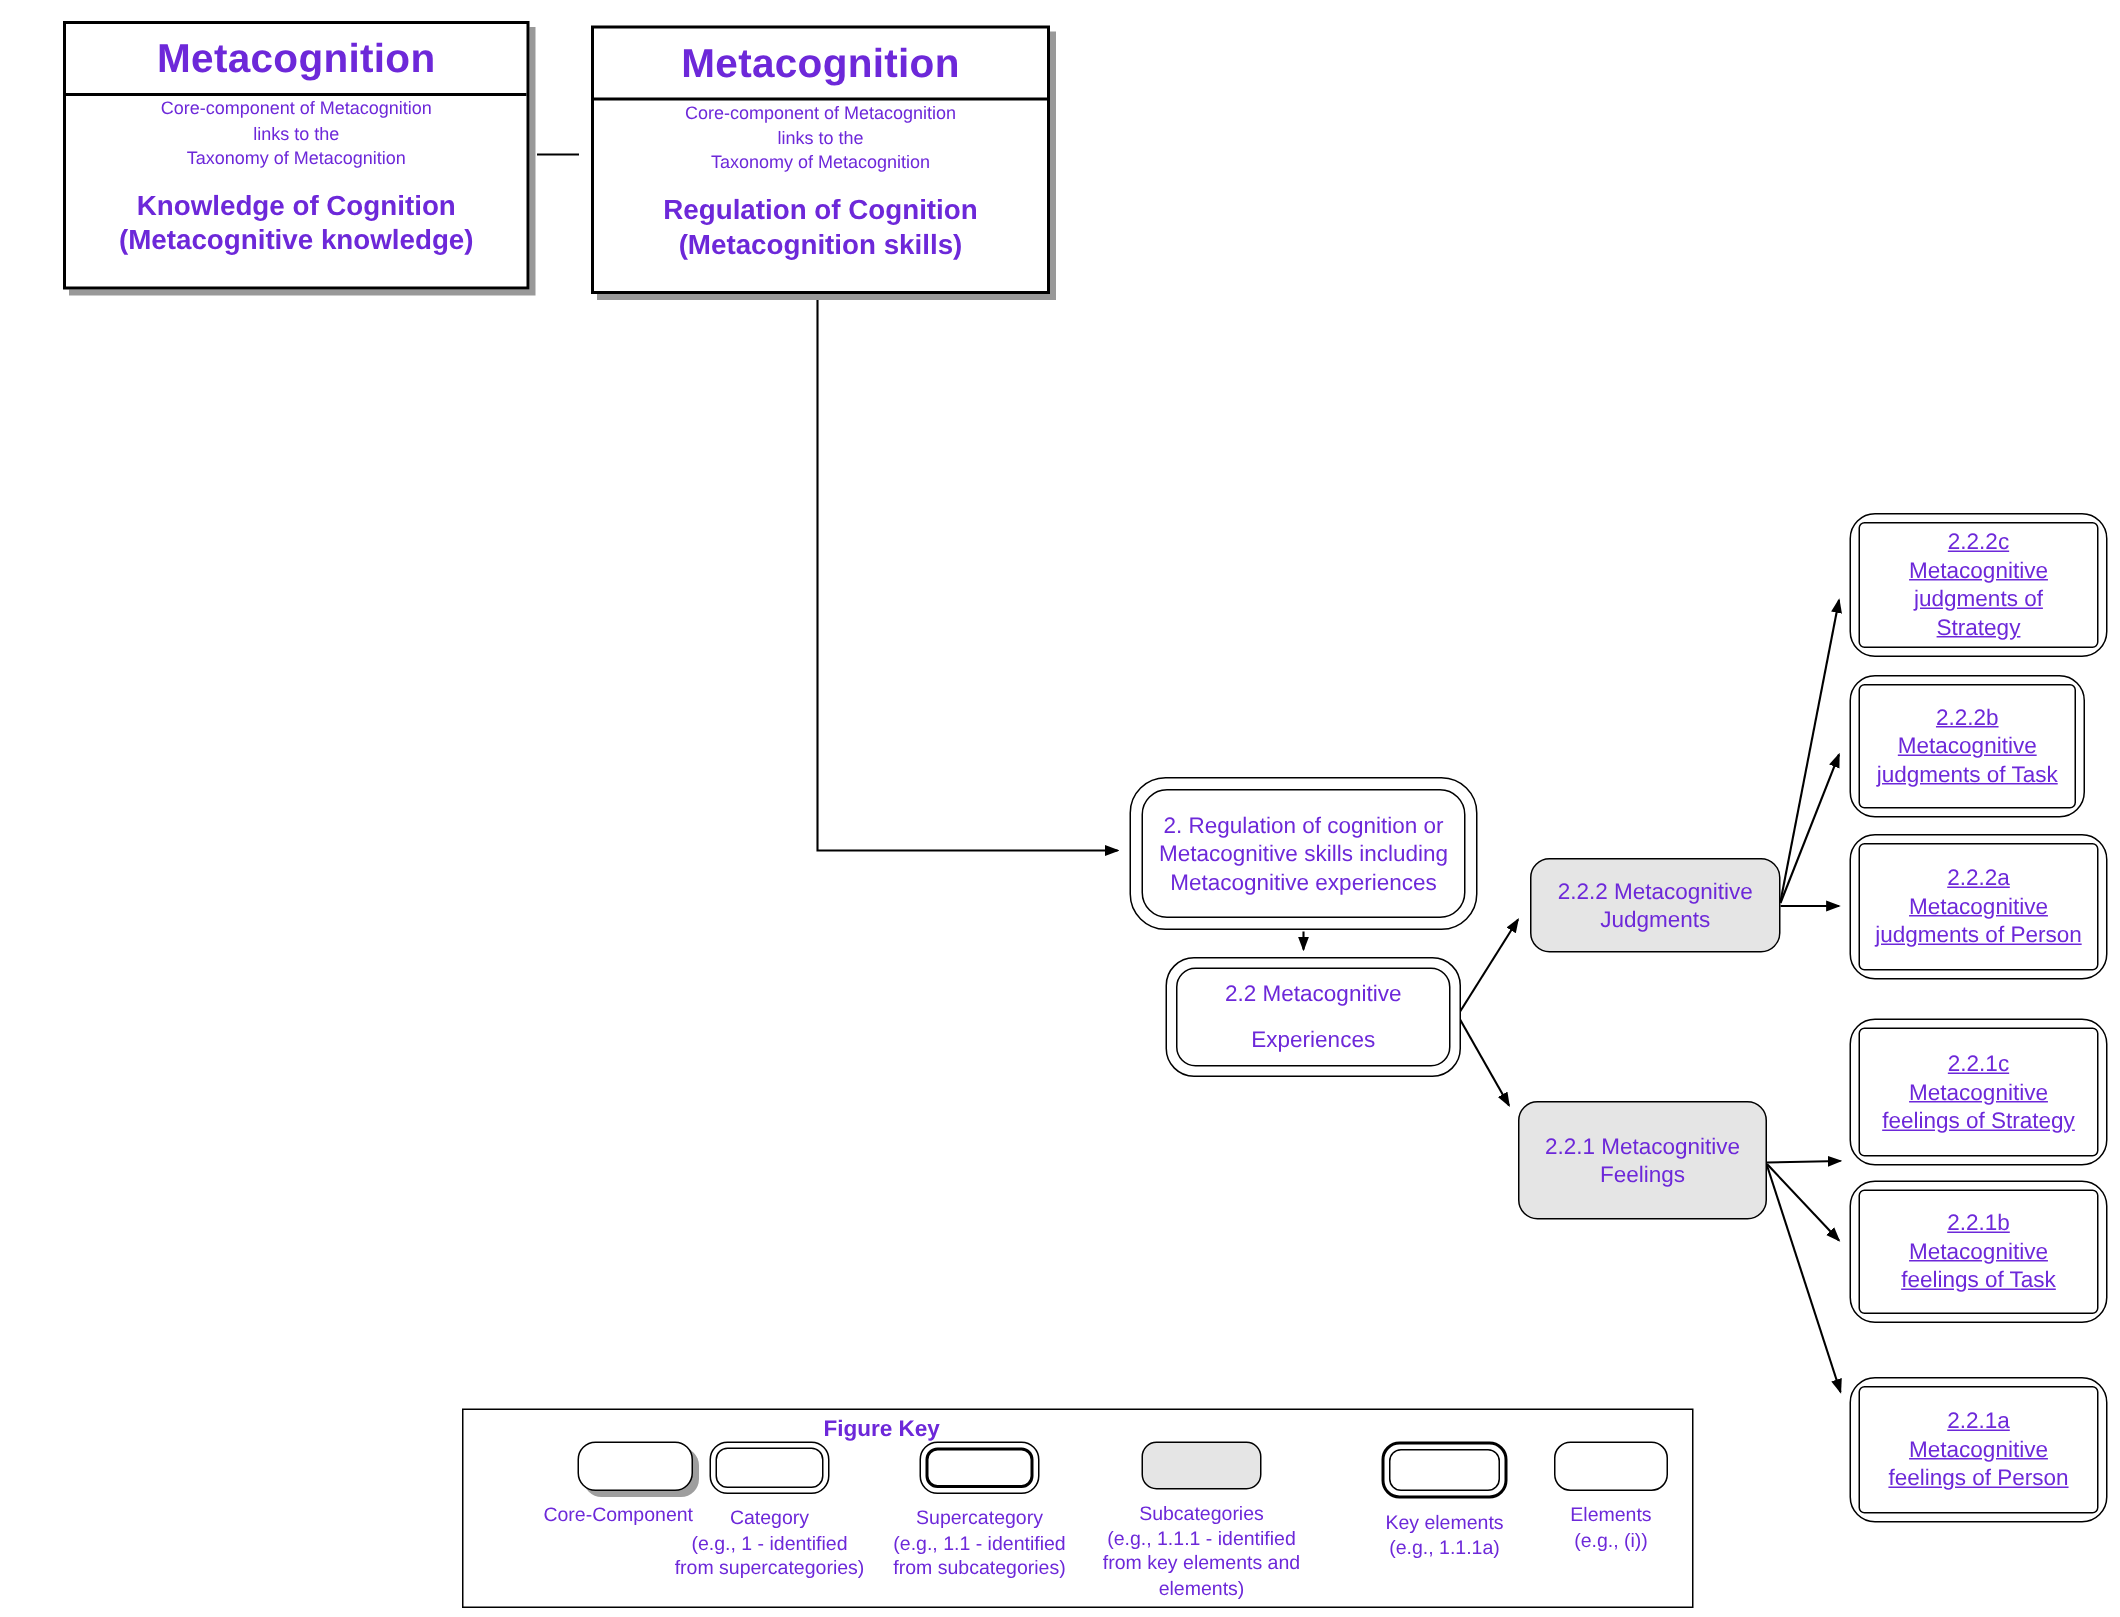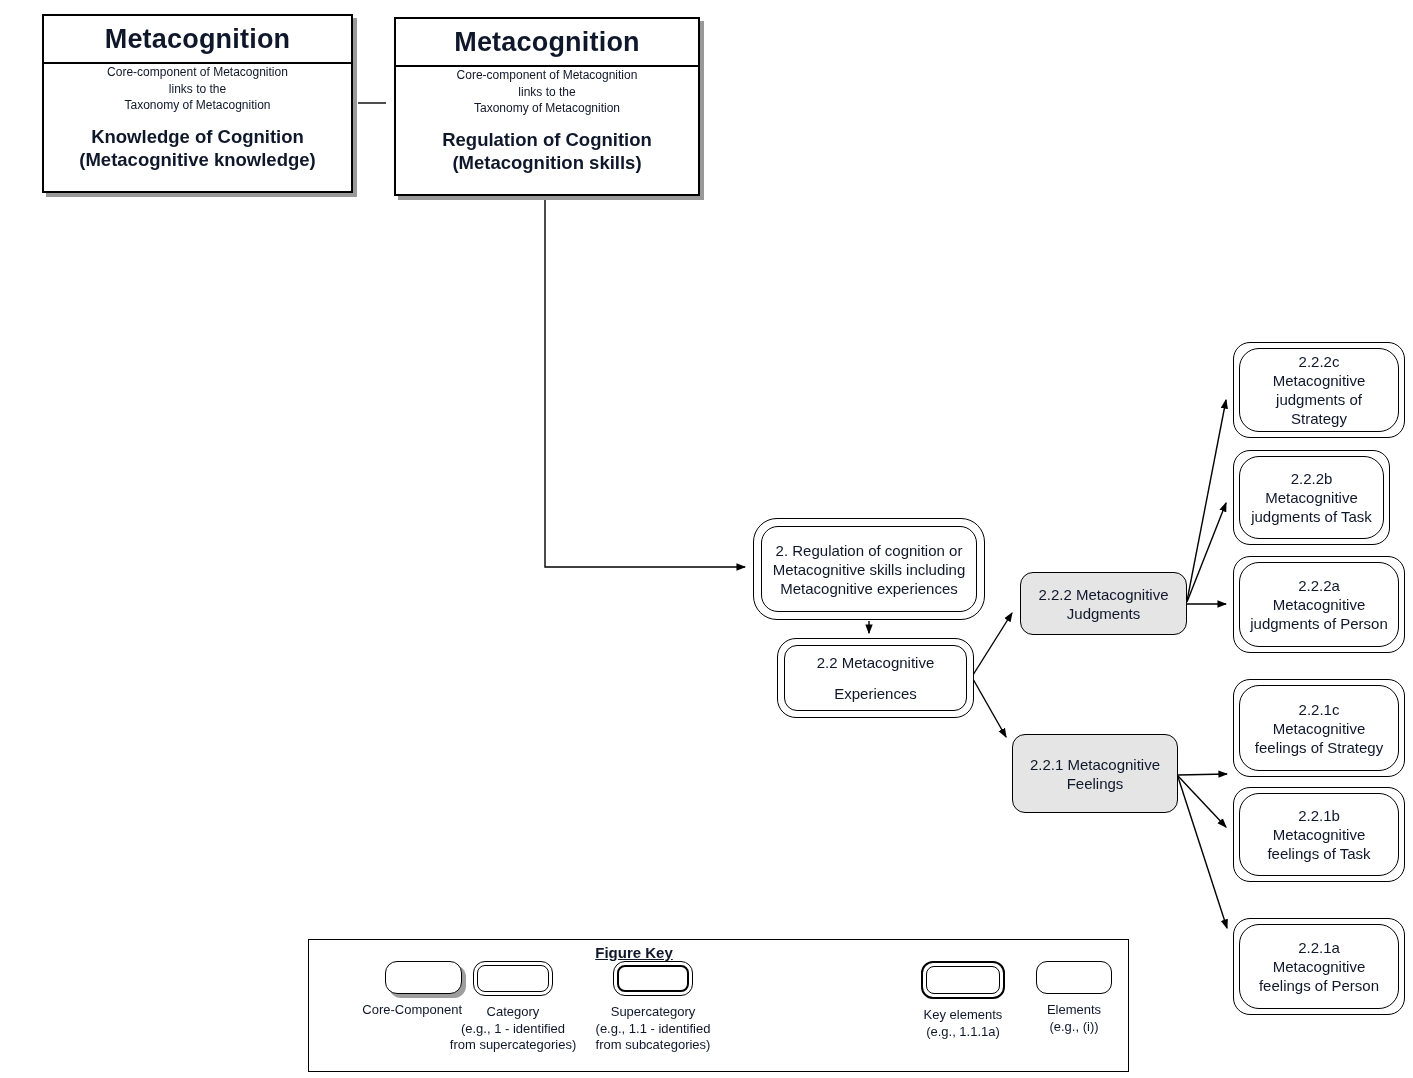--- a/index.html
+++ b/index.html
@@ -1,21 +1,21 @@
 <!DOCTYPE html>
 <html><head>
 <meta charset="utf-8">
 <style>
   html,body{margin:0;padding:0;background:#ffffff;}
   .canvas{
     position:relative;
     width:1413px;height:1078px;
     background:#ffffff;
     font-family:"Liberation Sans","DejaVu Sans",sans-serif;
-    color:#0f172a;
+    color:#6d28d9;
     overflow:hidden;
   }
   svg.connectors{position:absolute;left:0;top:0;width:1413px;height:1078px;pointer-events:none;}
 
   
   .corebox{
     position:absolute;
     background:#fff;
     border:2px solid #000;
     box-shadow:4px 4px 0 #999999;
@@ -32,32 +32,32 @@
   .dblnode .inner{
     position:absolute;border:1.4px solid #000;box-sizing:border-box;
     display:flex;flex-direction:column;align-items:center;justify-content:center;
     text-align:center;font-size:15px;line-height:19px;
   }
   .node-cat{border-radius:24px;}
   .node-cat .inner{inset:7px;border-radius:17px;}
   .node-super{border-radius:19px;}
   .node-super .inner{inset:6px;border-radius:13px;border-width:1.7px;gap:12px;}
   .node-leaf{border-radius:17px;}
-  .node-leaf .inner{inset:5px;border-radius:20px;}
+  .node-leaf .inner{inset:5px;border-radius:4px;text-decoration:underline;}
 
   
   .graynode{
     position:absolute;background:#e5e5e5;border:1.4px solid #000;border-radius:13px;
     box-sizing:border-box;display:flex;flex-direction:column;align-items:center;justify-content:center;
     text-align:center;font-size:15px;line-height:19px;
   }
 
   
   .keybox{position:absolute;left:308px;top:939px;width:821px;height:133px;border:1.6px solid #000;box-sizing:border-box;background:#fff;}
-  .keytitle{position:absolute;left:240px;top:4px;width:170px;text-align:center;font-size:15px;font-weight:bold;text-decoration:underline;}
+  .keytitle{position:absolute;left:240px;top:4px;width:170px;font-size:15px;font-weight:bold;}
   .keyitem{position:absolute;top:21px;width:170px;display:flex;flex-direction:column;align-items:center;}
   .keylabel{margin-top:8px;text-align:center;font-size:13px;line-height:16.5px;}
   .keylabel div{white-space:nowrap;}
   .keyshape{box-sizing:border-box;background:#fff;position:relative;}
   .ks-core{width:77px;height:33px;border:1.5px solid #000;border-radius:12px;box-shadow:4px 4px 0 #9e9e9e;}
   .ks-cat{width:80px;height:35px;border:1.2px solid #000;border-radius:12px;}
   .ks-cat::before{content:"";position:absolute;inset:3px;border:1.2px solid #000;border-radius:8px;}
   .ks-super{width:80px;height:35px;border:1.2px solid #000;border-radius:12px;}
   .ks-super::before{content:"";position:absolute;inset:3px;border:2px solid #000;border-radius:8px;}
   .ks-sub{width:80px;height:32px;border:1.3px solid #000;border-radius:10px;background:#e5e5e5;}
@@ -208,20 +208,29 @@
 
     <div class="keyitem" style="left:259px;">
       <div class="keyshape ks-super"></div>
       <div class="keylabel">
         <div>Supercategory</div>
         <div>(e.g., 1.1 - identified</div>
         <div>from subcategories)</div>
       </div>
     </div>
 
+    <div class="keyitem" style="left:407px;">
+      <div class="keyshape ks-sub"></div>
+      <div class="keylabel">
+        <div>Subcategories</div>
+        <div>(e.g., 1.1.1 - identified</div>
+        <div>from key elements and</div>
+        <div>elements)</div>
+      </div>
+    </div>
 
     <div class="keyitem" style="left:569px;">
       <div class="keyshape ks-keyel"></div>
       <div class="keylabel">
         <div>Key elements</div>
         <div>(e.g., 1.1.1a)</div>
       </div>
     </div>
 
     <div class="keyitem" style="left:680px;">

